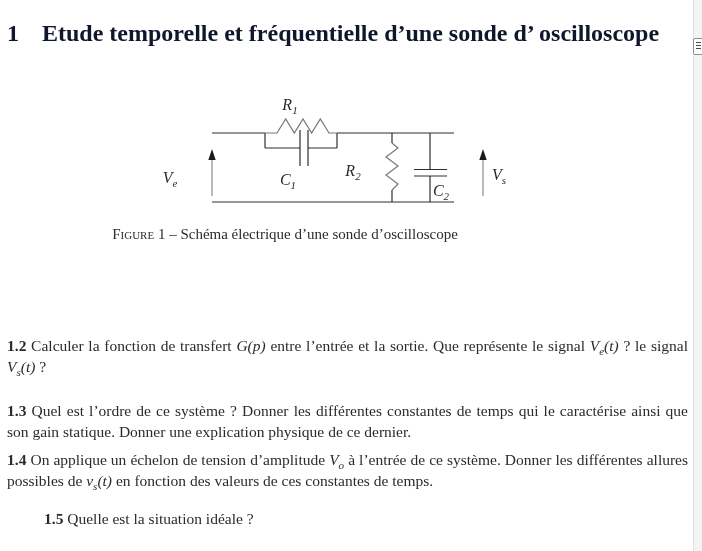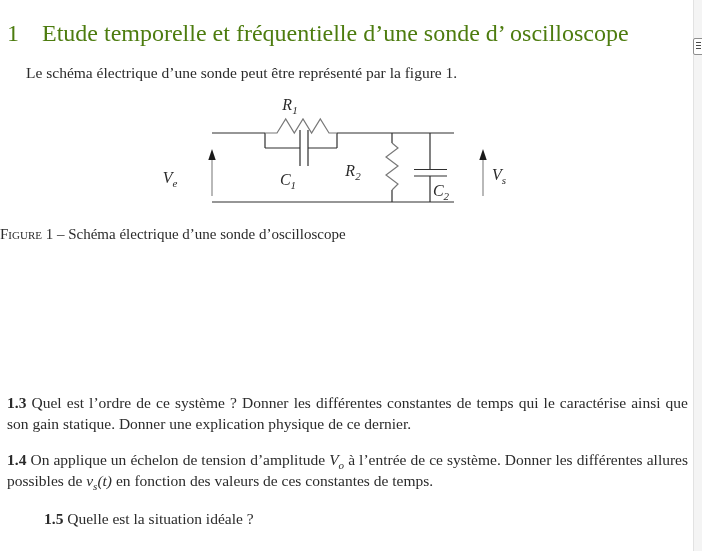--- a/index.html
+++ b/index.html
@@ -8,45 +8,45 @@
     background: #ffffff;
     overflow: hidden;
     position: relative;
     font-family: "Liberation Serif", "DejaVu Serif", serif;
     color: #2b2b2b;
   }
   .doc { position: absolute; inset: 0; }
 
   .title {
     position: absolute; top: 4px; left: 7px; right: 10px;
-    font-size: 24px; font-weight: normal; color: #4d7c0f;
+    font-size: 24px; font-weight: bold; color: #0f172a;
     white-space: nowrap;
   }
   .title .sec-num { display: inline-block; min-width: 35px; }
 
   .para {
     font-size: 15.5px; line-height: 21px;
   }
   .intro { position: absolute; top: 46px; left: 26px; right: 18px; }
 
   .figure-svg { position: absolute; top: 85px; left: 0; }
 
   .caption {
     position: absolute; top: 226px; left: 0; width: 570px;
-    text-align: left; font-size: 15px;
+    text-align: center; font-size: 15px;
   }
   .sc { font-variant: small-caps; }
 
   .question {
     position: absolute; left: 7px; width: 681px;
     text-align: justify;
   }
   .q-1 { top: 259px; }
   .q-2 { top: 319px; }
-  .q-3 { top: 376px; }
+  .q-3 { top: 384px; }
   .q-4 { top: 433px; }
   .q-5 { top: 492px; margin-left: 37px; }
   .qnum { font-weight: bold; }
 
   i.math { font-style: italic; }
   i.math sub { font-size: 11px; font-style: italic; line-height: 0; }
 
   .closing { position: absolute; top: 531px; left: 26px; right: 18px; }
 
   .scroll-strip {
@@ -66,21 +66,20 @@
 
   svg text { fill: #2b2b2b; }
 </style>
 </head>
 <body>
 
 <div class="doc">
 
   <h1 class="title"><span class="sec-num">1</span><span>Etude temporelle et fréquentielle d’une sonde d’ oscilloscope</span></h1>
 
-  <p class="para intro">Le schéma électrique d’une sonde peut être représenté par la figure 1.</p>
 
   <svg class="figure-svg" width="702" height="132" viewBox="0 0 702 132">
     <g stroke="#2f2f2f" stroke-width="1.2" fill="none">
 
       <path d="M212 48 H265 M337 48 H454"></path>
 
       <path d="M212 117 H454"></path>
 
       <path d="M265 48 V63 M337 48 V63 M265 63 H300 M308 63 H337"></path>
 
@@ -110,20 +109,21 @@
       <text x="170" y="98" text-anchor="middle"><tspan>V</tspan><tspan font-size="11" dy="4">e</tspan></text>
       <text x="499" y="95" text-anchor="middle"><tspan>V</tspan><tspan font-size="11" dy="4">s</tspan></text>
     </g>
   </svg>
 
   <div class="caption"><span class="sc">Figure 1</span>
     <span>–</span>
     <span>Schéma électrique d’une sonde d’oscilloscope</span></div>
 
 
+  <p class="para question q-2"><span class="qnum">1.2</span><span> </span><span>Calculer la fonction de transfert <i class="math">G(p)</i> entre l’entrée et la sortie. Que représente le signal <i class="math">V<sub>e</sub>(t)</i> ? le signal <i class="math">V<sub>s</sub>(t)</i> ?</span></p>
 
   <p class="para question q-3"><span class="qnum">1.3</span><span> </span><span>Quel est l’ordre de ce système ? Donner les différentes constantes de temps qui le caractérise ainsi que son gain statique. Donner une explication physique de ce dernier.</span></p>
 
   <p class="para question q-4"><span class="qnum">1.4</span><span> </span><span>On applique un échelon de tension d’amplitude <i class="math">V<sub>o</sub></i> à l’entrée de ce système. Donner les différentes allures possibles de <i class="math">v<sub>s</sub>(t)</i> en fonction des valeurs de ces constantes de temps.</span></p>
 
   <p class="para question q-5"><span class="qnum">1.5</span><span> </span><span>Quelle est la situation idéale ?</span></p>
 
   <p class="para closing">Pour caractériser cette situation, on désire faire une étude fréquentielle de ce système.</p>
 
   <div class="scroll-strip"></div>

